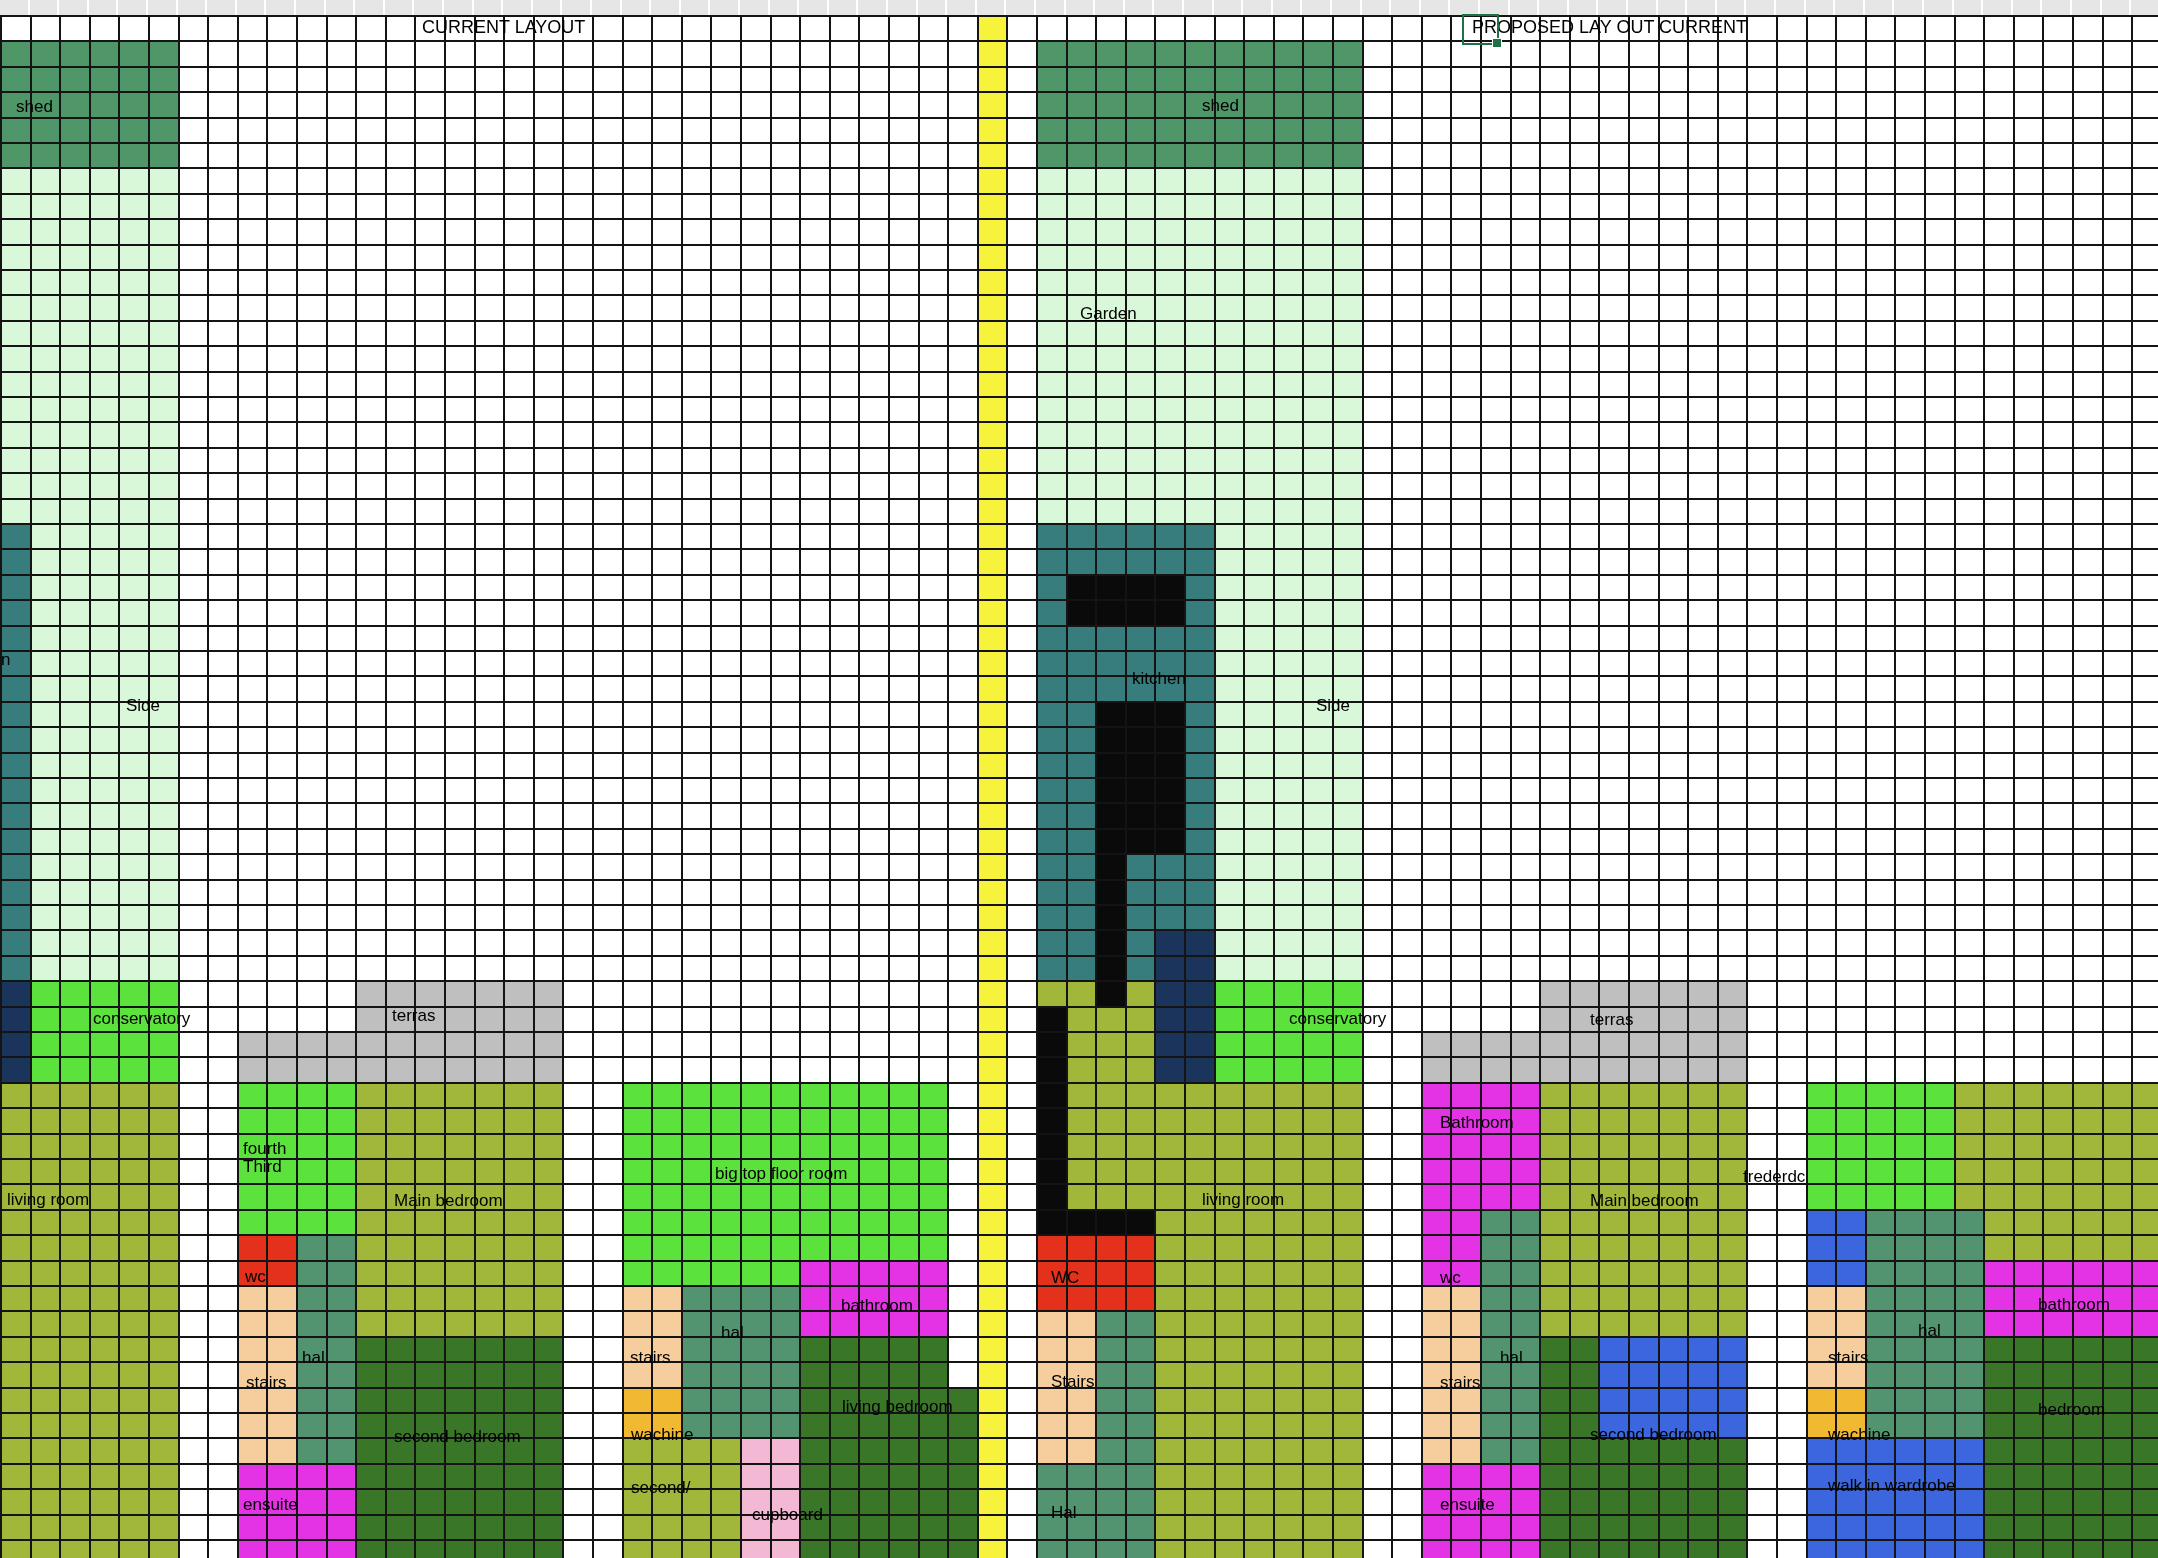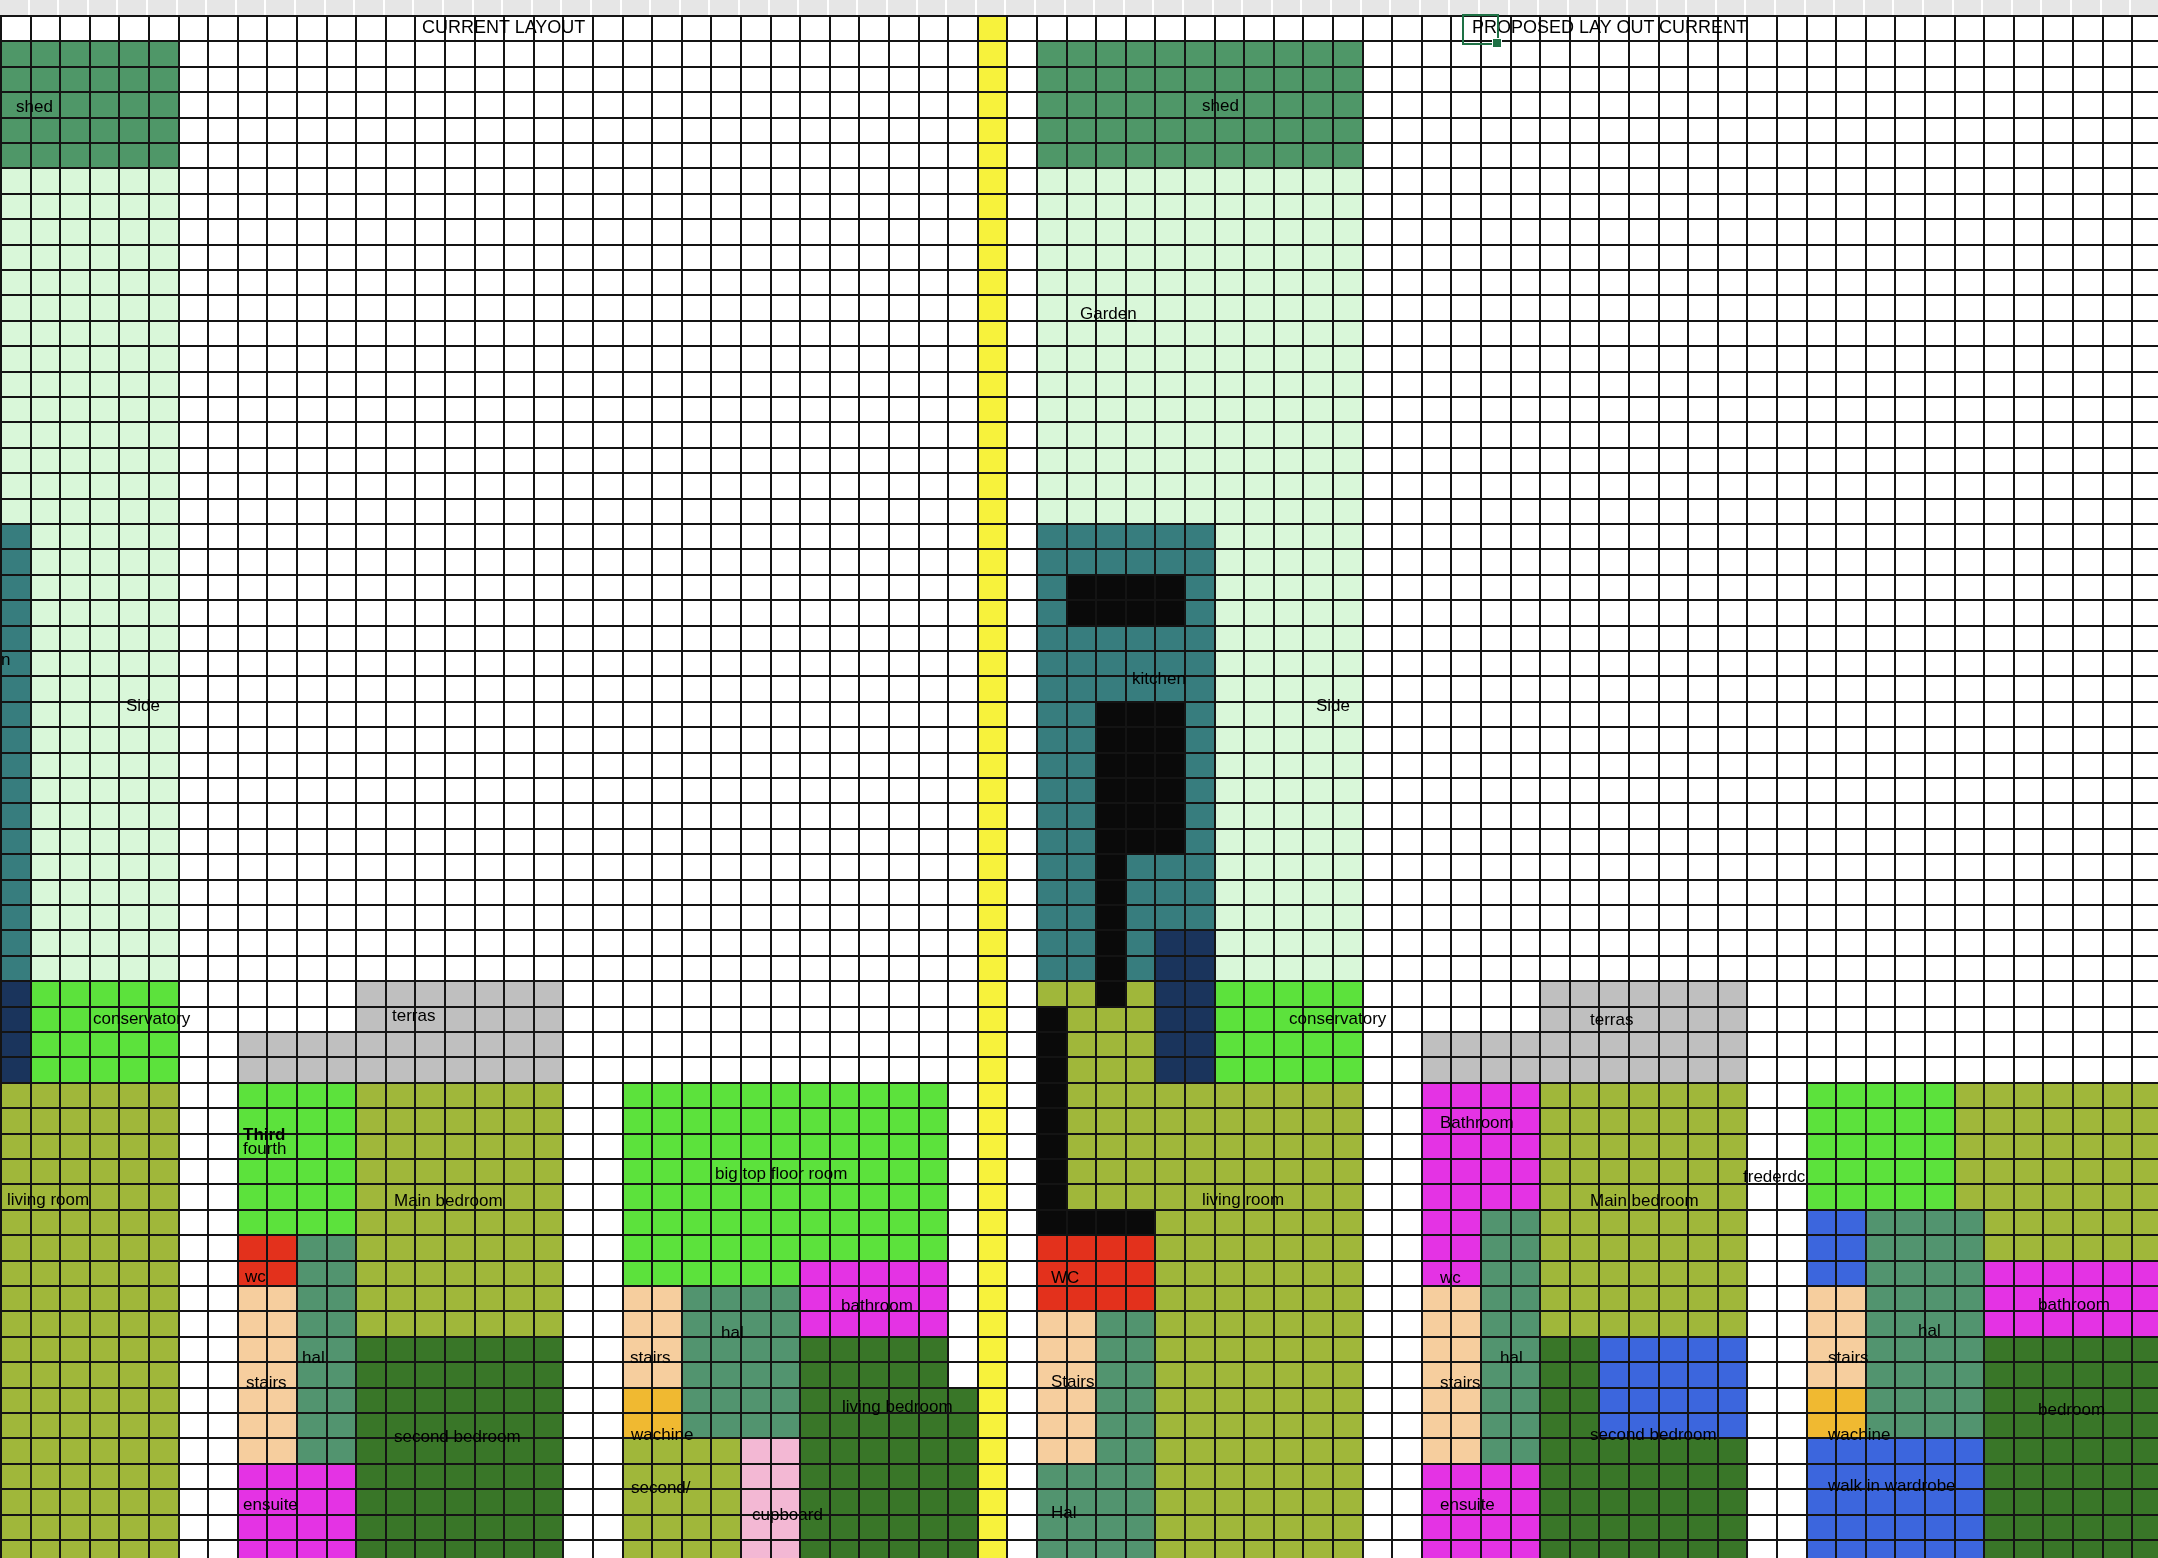--- a/index.html
+++ b/index.html
@@ -95,21 +95,21 @@
       <div class="cell-label" style="left: 1202px; top: 95px; font-size: 17px;">shed</div>
       <div class="cell-label" style="left: 1080px; top: 303px; font-size: 17px; text-decoration: underline;">Garden</div>
       <div class="cell-label" style="left: 1px; top: 649px; font-size: 17px;">n</div>
       <div class="cell-label" style="left: 126px; top: 695px; font-size: 17px;">Side</div>
       <div class="cell-label" style="left: 1132px; top: 668px; font-size: 17px;">kitchen</div>
       <div class="cell-label" style="left: 1316px; top: 695px; font-size: 17px;">Side</div>
       <div class="cell-label" style="left: 93px; top: 1008px; font-size: 17px;">conservatory</div>
       <div class="cell-label" style="left: 392px; top: 1005px; font-size: 17px;">terras</div>
       <div class="cell-label" style="left: 1289px; top: 1008px; font-size: 17px;">conservatory</div>
       <div class="cell-label" style="left: 1590px; top: 1009px; font-size: 17px;">terras</div>
-      <div class="cell-label" style="left: 243px; top: 1124px; font-size: 17px; font-weight: bold;">Third</div>
+      <div class="cell-label" style="left: 243px; top: 1156px; font-size: 17px;">Third</div>
       <div class="cell-label" style="left: 243px; top: 1138px; font-size: 17px;">fourth</div>
       <div class="cell-label" style="left: 1440px; top: 1112px; font-size: 17px;">Bathroom</div>
       <div class="cell-label" style="left: 715px; top: 1163px; font-size: 17px;">big top floor room</div>
       <div class="cell-label" style="left: 7px; top: 1189px; font-size: 17px;">living room</div>
       <div class="cell-label" style="left: 394px; top: 1190px; font-size: 17px;">Main bedroom</div>
       <div class="cell-label" style="left: 1202px; top: 1189px; font-size: 17px;">living room</div>
       <div class="cell-label" style="left: 1590px; top: 1190px; font-size: 17px;">Main bedroom</div>
       <div class="cell-label" style="left: 1743px; top: 1166px; font-size: 17px;">frederdc</div>
       <div class="cell-label" style="left: 245px; top: 1266px; font-size: 17px;">wc</div>
       <div class="cell-label" style="left: 1051px; top: 1267px; font-size: 17px;">WC</div>

